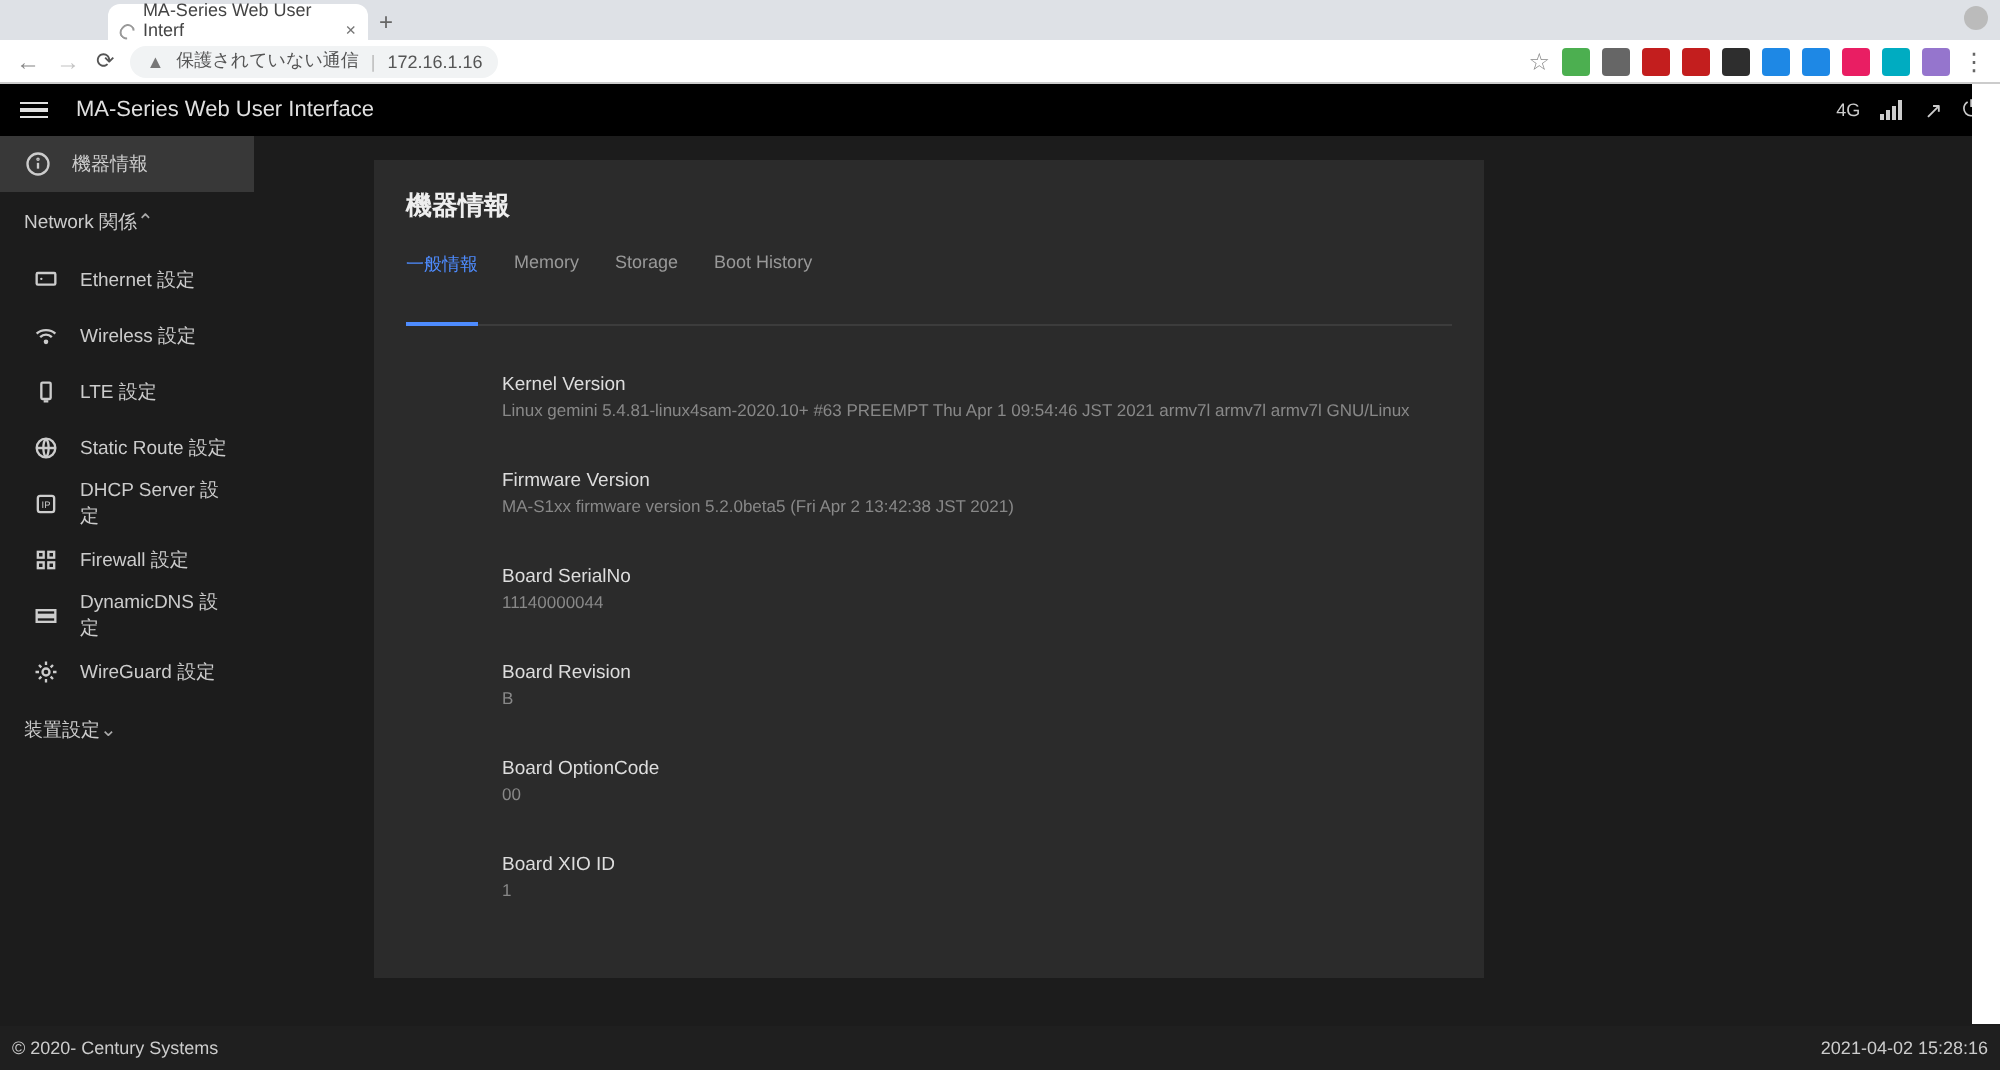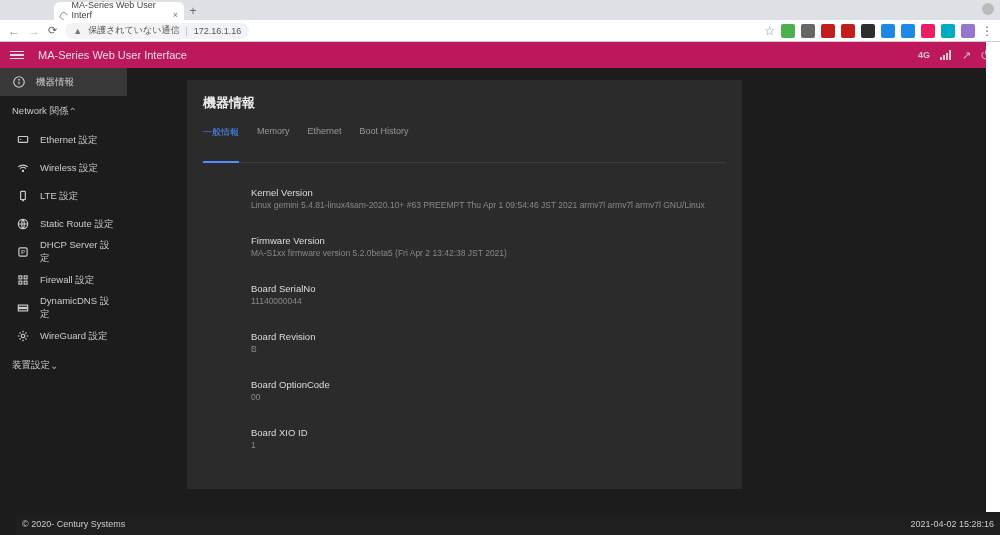--- a/index.html
+++ b/index.html
@@ -17,26 +17,26 @@
 .nav-btn { color: #888; font-size: 12px; }
 .reload { color: #555; font-size: 11px; }
 .url-field { flex: 0 0 auto; background: #f1f3f4; border-radius: 10px; height: 16px; display: flex; align-items: center; padding: 0 8px; font-size: 9px; color: #555; gap: 6px; min-width: 180px; }
 .url-warn { color: #777; font-size: 9px; }
 .ext-row { margin-left: auto; display: flex; align-items: center; gap: 6px; }
 .ext { width: 14px; height: 14px; border-radius: 2px; display: flex; align-items: center; justify-content: center; font-size: 8px; color: #fff; }
 .star { color: #888; font-size: 12px; }
 .menu-dots { color: #666; font-size: 12px; letter-spacing: -1px; }
 
 
-.app-bar { background: #be185d; height: 26px; display: flex; align-items: center; padding: 0 10px; color: #e0e0e0; font-size: 11px; }
+.app-bar { background: #000000; height: 26px; display: flex; align-items: center; padding: 0 10px; color: #e0e0e0; font-size: 11px; }
 .hamburger { width: 14px; display: flex; flex-direction: column; gap: 2px; margin-right: 14px; }
 .hamburger span { height: 1.5px; background: #e0e0e0; }
 .app-status { margin-left: auto; display: flex; align-items: center; gap: 10px; color: #ccc; }
 .app-status .ico { font-size: 11px; }
-.sig4g { font-weight: bold; font-size: 9px; }
+.sig4g { font-weight: normal; font-size: 9px; }
 .sigbars { width: 12px; height: 10px; display: flex; align-items: flex-end; gap: 1px; }
 .sigbars span { width: 2px; background: #ccc; }
 .sigbars span:nth-child(1){height:3px}.sigbars span:nth-child(2){height:5px}.sigbars span:nth-child(3){height:7px}.sigbars span:nth-child(4){height:10px}
 
 
 .layout { display: flex; height: 445px; gap: 48px; }
 .sidebar { width: 127px; background: #1c1c1c; color: #ccc; font-size: 9.5px; overflow-y: auto; }
 .sb-active { background: #383838; }
 .sb-item { display: flex; align-items: center; height: 28px; padding: 0 12px; gap: 10px; cursor: pointer; }
 .sb-group { display: flex; align-items: center; height: 30px; padding: 0 12px; justify-content: flex-start; cursor: pointer; }
@@ -51,21 +51,21 @@
 .tabitem { padding-bottom: 22px; cursor: pointer; }
 .tabitem.active { color: #4e8cff; border-bottom: 2px solid #4e8cff; margin-bottom: -1px; }
 
 .info-block { padding-left: 48px; margin-bottom: 14px; margin-top: 24px; }
 .info-label { color: #ddd; font-size: 9.5px; margin-bottom: 2px; }
 .info-val { color: #888; font-size: 8.5px; line-height: 1.3; }
 
 .empty-right { position: absolute; right: 0; top: 42px; width: 14px; height: 470px; background: #fff; }
 
 
-.footer { position: absolute; bottom: 0; left: 16px; right: 0; height: 22px; background: #1f1f1f; color: #ccc; font-size: 9px; display: flex; align-items: center; padding: 0 6px; justify-content: space-between; }
+.footer { position: absolute; bottom: 0; left: 0; right: 0; height: 22px; background: #1f1f1f; color: #ccc; font-size: 9px; display: flex; align-items: center; padding: 0 6px; justify-content: space-between; }
 
 svg { width: 14px; height: 14px; }
 </style>
 </head>
 <body>
 
 <div class="chrome-top">
   <div class="tab">
     <span class="tab-moon"></span>
     <span>MA-Series Web User Interf</span>
@@ -221,21 +221,21 @@
       <span class="chev">⌄</span>
     </div>
   </div>
 
   <div class="content-wrap">
     <div class="card">
       <div class="page-title">機器情報</div>
       <div class="tabrow" id="tabrow">
           <div class="tabitem active">一般情報</div>
           <div class="tabitem">Memory</div>
-          <div class="tabitem">Ethernet</div>
+          <div class="tabitem">Storage</div>
           <div class="tabitem">Boot History</div>
         </div>
       <div id="info-list">
           <div class="info-block">
             <div class="info-label">Kernel Version</div>
             <div class="info-val">Linux gemini 5.4.81-linux4sam-2020.10+ #63 PREEMPT Thu Apr 1 09:54:46 JST 2021 armv7l armv7l armv7l GNU/Linux</div>
           </div>
           <div class="info-block">
             <div class="info-label">Firmware Version</div>
             <div class="info-val">MA-S1xx firmware version 5.2.0beta5 (Fri Apr 2 13:42:38 JST 2021)</div>

